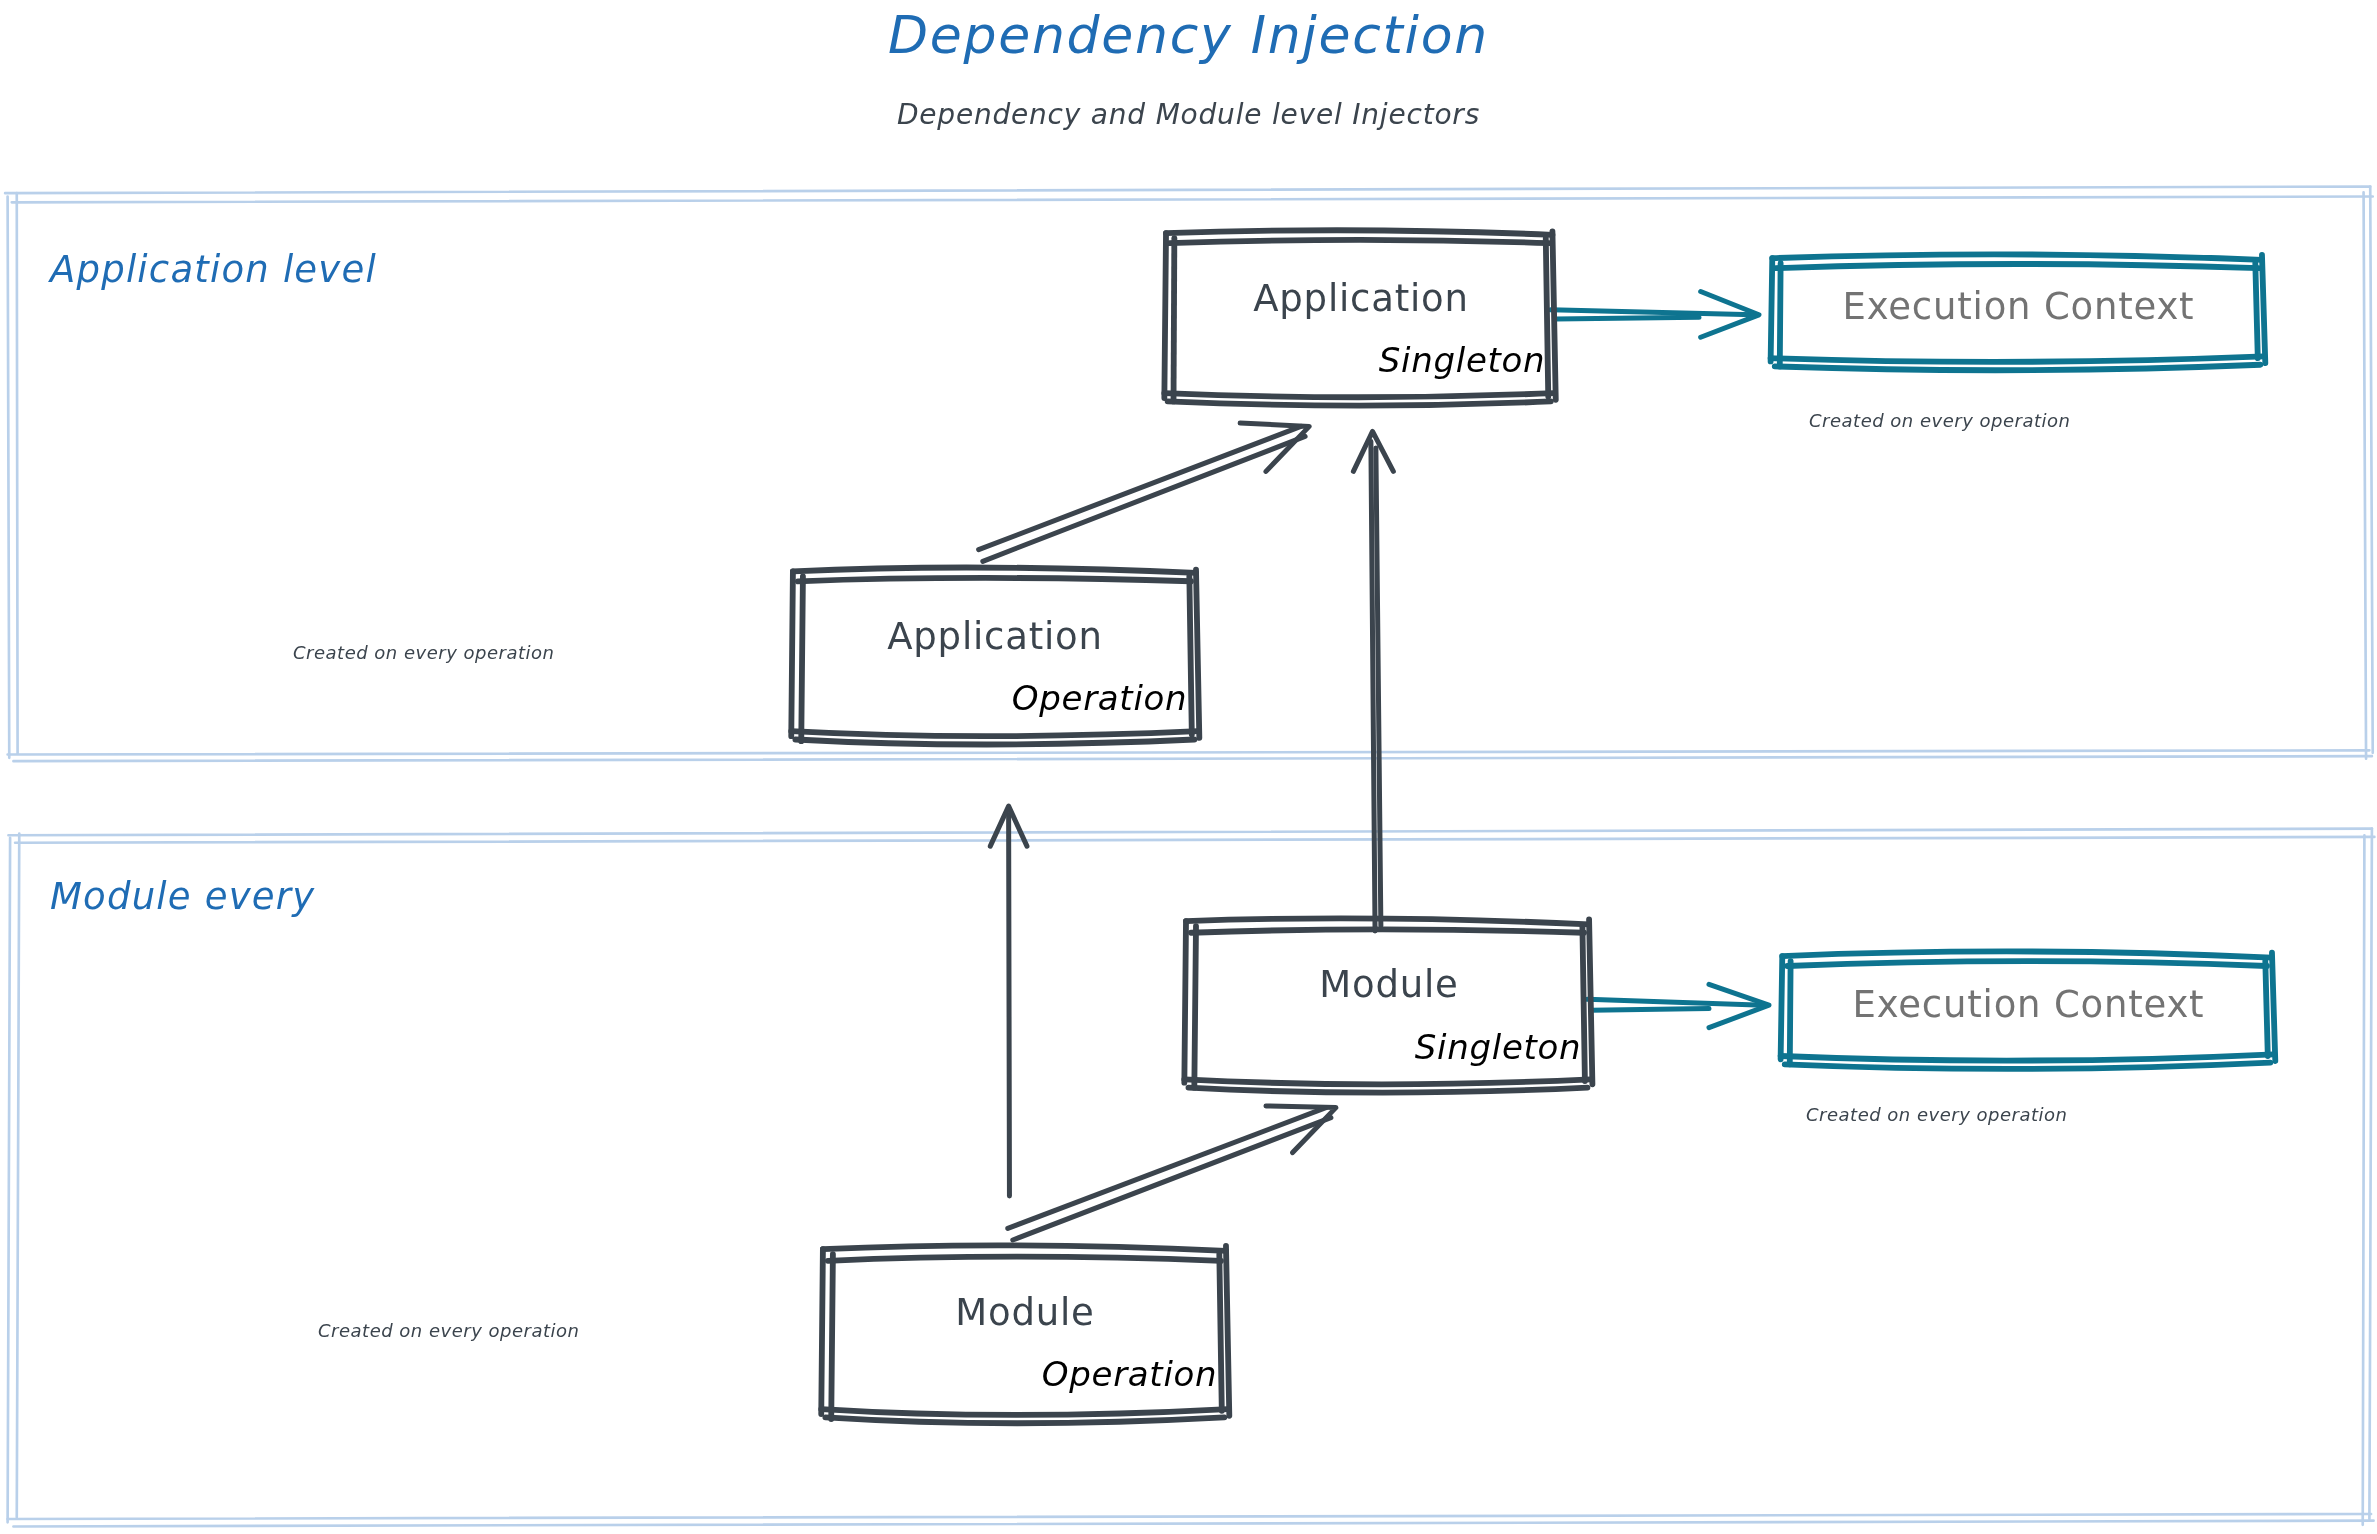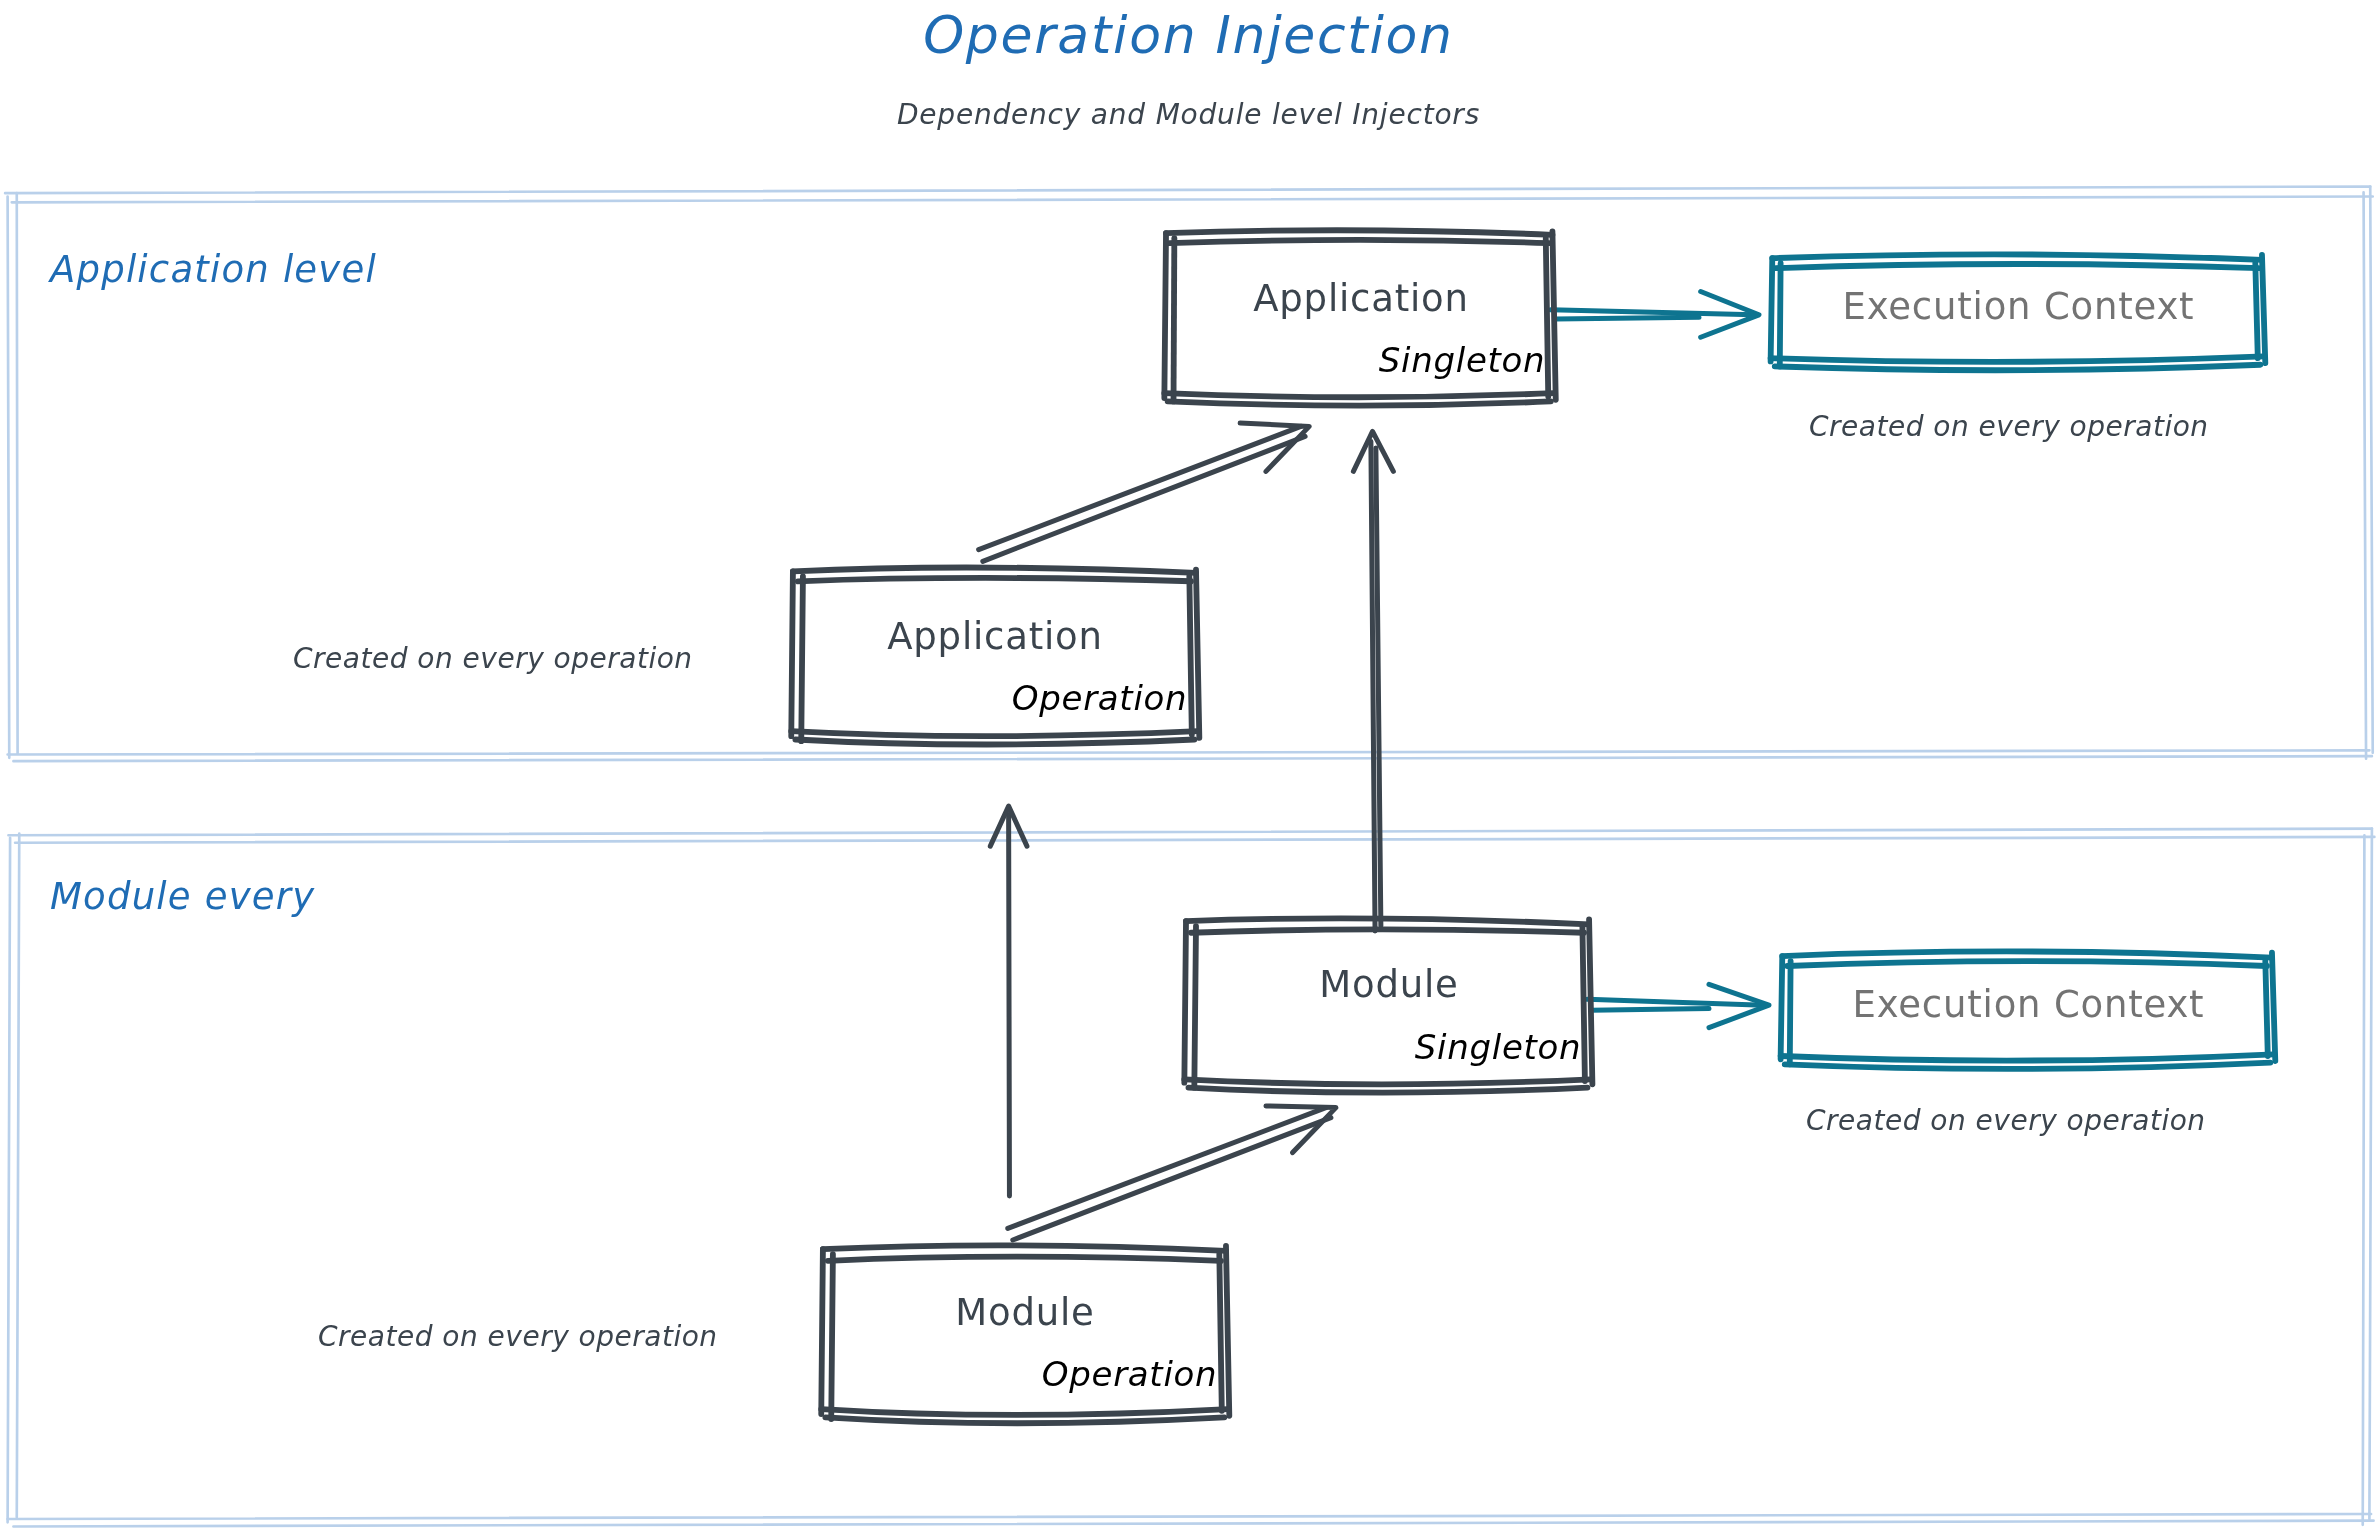--- a/index.html
+++ b/index.html
@@ -58,21 +58,21 @@
     font-family: "DejaVu Sans", sans-serif;
     font-size: 37px;
     font-style: italic;
     letter-spacing: 1.2px;
     color: #1f6cb4;
     white-space: nowrap;
   }
   .note {
     position: absolute;
     font-family: "DejaVu Sans", sans-serif;
-    font-size: 28px;
+    font-size: 18px;
     font-style: italic;
     letter-spacing: 0.5px;
     color: #3b444d;
     white-space: nowrap;
   }
   
   .node {
     position: absolute;
     box-sizing: border-box;
   }
@@ -105,21 +105,21 @@
   .node-teal .node-title {
     color: #737373;
     font-size: 37px;
   }
 </style>
 </head>
 <body>
 
 <div id="canvas">
 
-  <div class="title">Operation Injection</div>
+  <div class="title">Dependency Injection</div>
   <div class="subtitle">Dependency and Module level Injectors</div>
 
   <svg class="layer-svg" viewBox="0 0 2854 1842">
 
     <g fill="none" stroke="#b9d0ea" stroke-width="3.2" stroke-linecap="round">
       <path d="M6 232 L2846 224"></path>
       <path d="M14 243 L2849 236"></path>
       <path d="M9 236 L11 910"></path>
       <path d="M20 232 L21 905"></path>
       <path d="M2846 224 L2849 904"></path>

